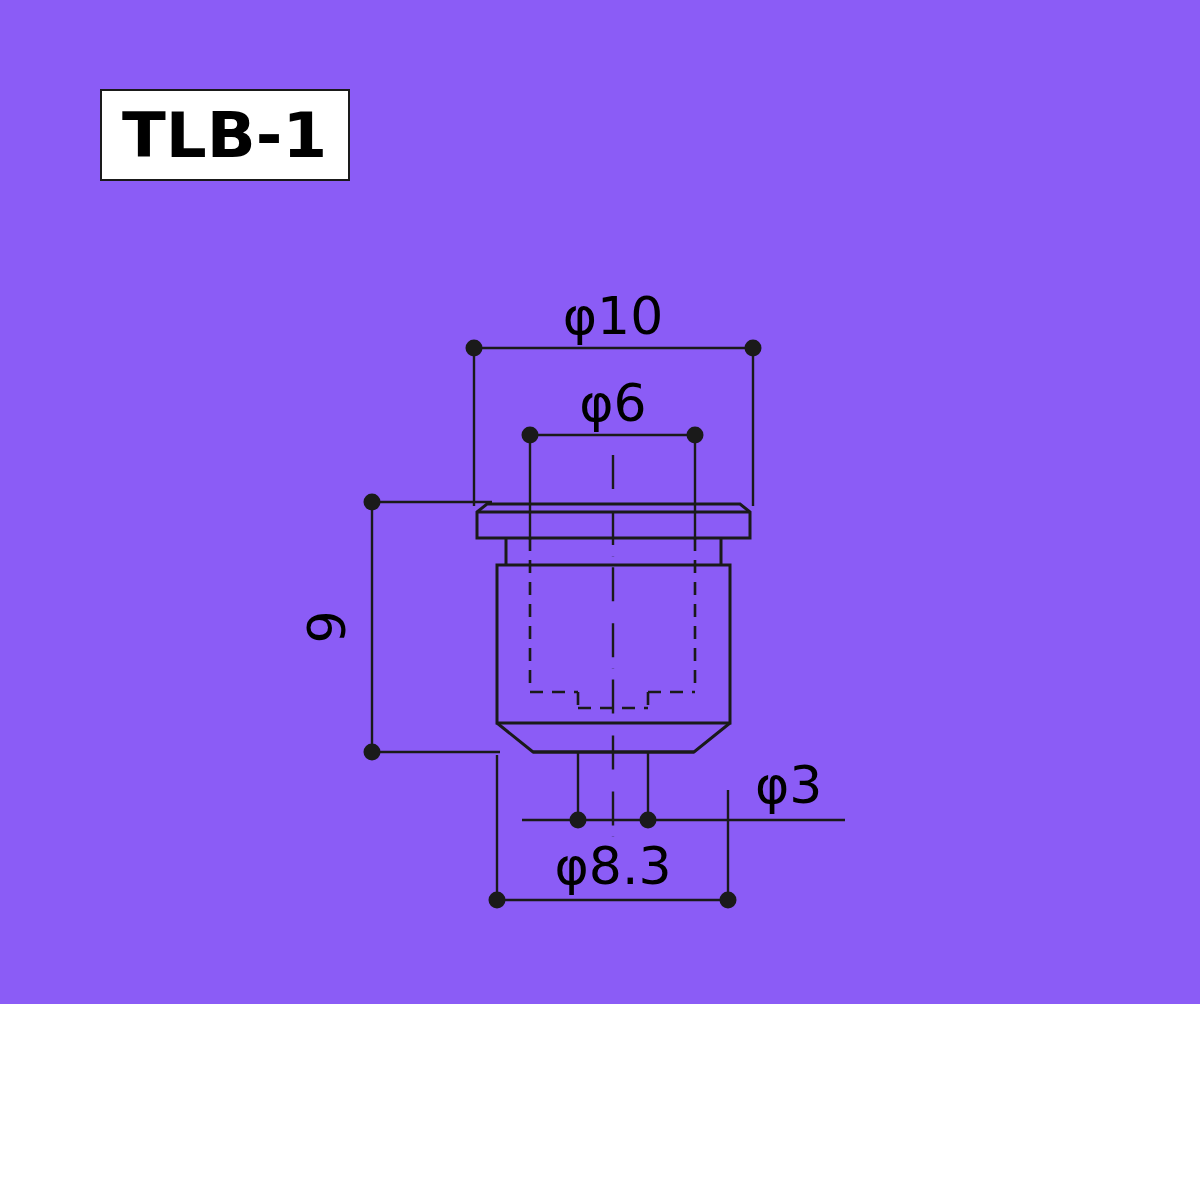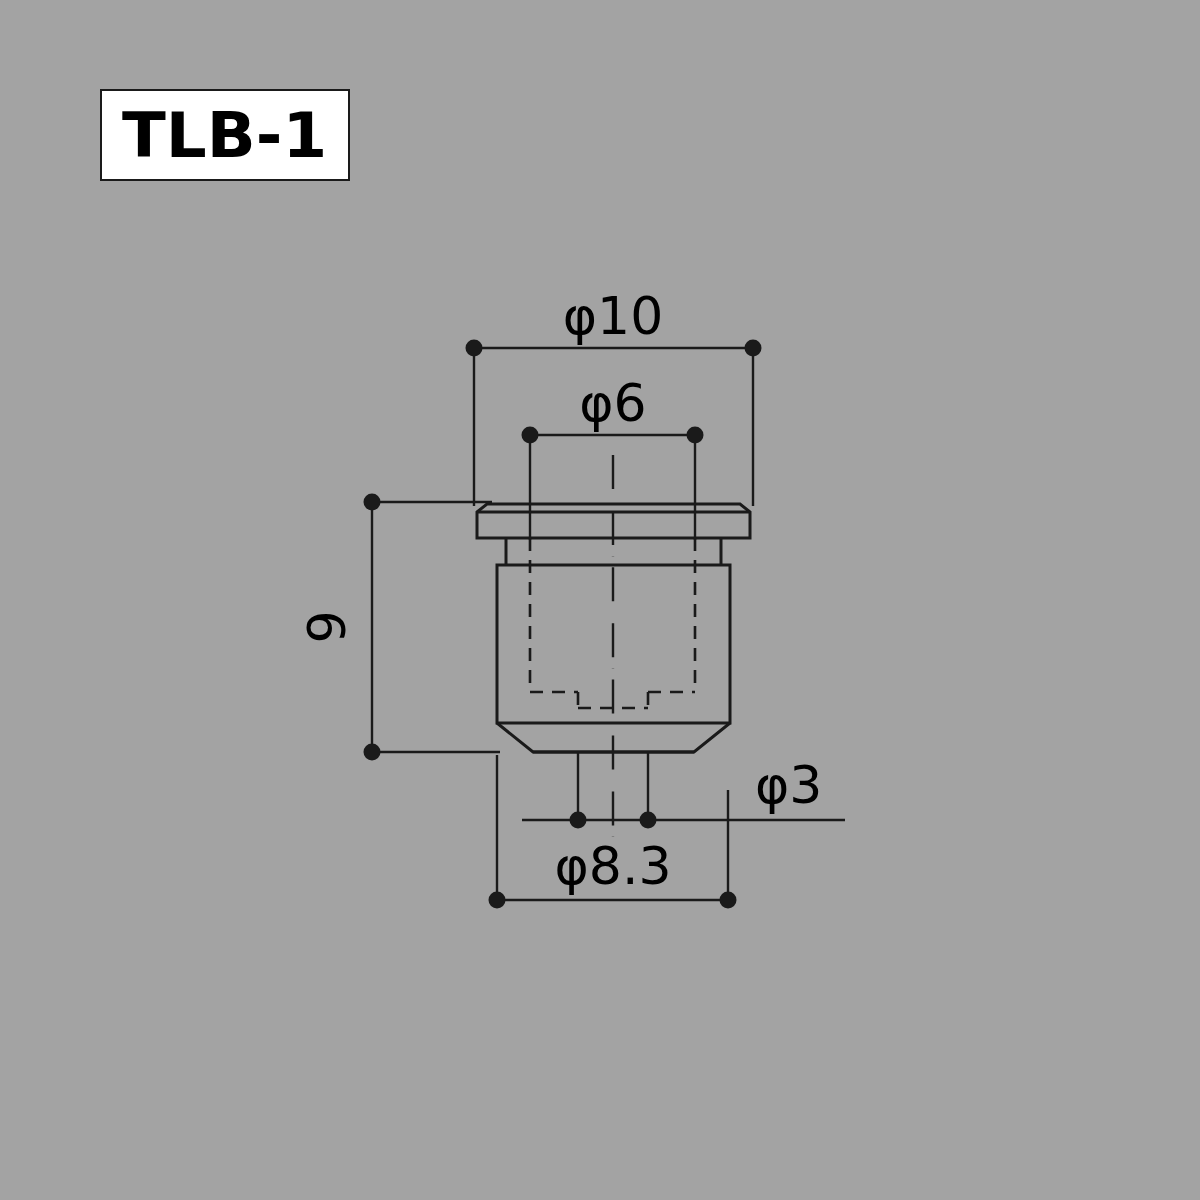--- a/index.html
+++ b/index.html
@@ -10,22 +10,22 @@
   body {
     width: 1200px;
     height: 1200px;
     font-family: "DejaVu Sans", sans-serif;
     position: relative;
     overflow: hidden;
   }
   #root {
     position: relative;
     width: 1200px;
-    height: 1200px;
-    background: #a3a3a3;
+    height: 1004px;
+    background: #8b5cf6;
   }
   .title-box {
     position: absolute;
     left: 100px;
     top: 89px;
     width: 250px;
     height: 92px;
     border: 2px solid #1a1a1a;
     box-sizing: border-box;
     background: #ffffff;

